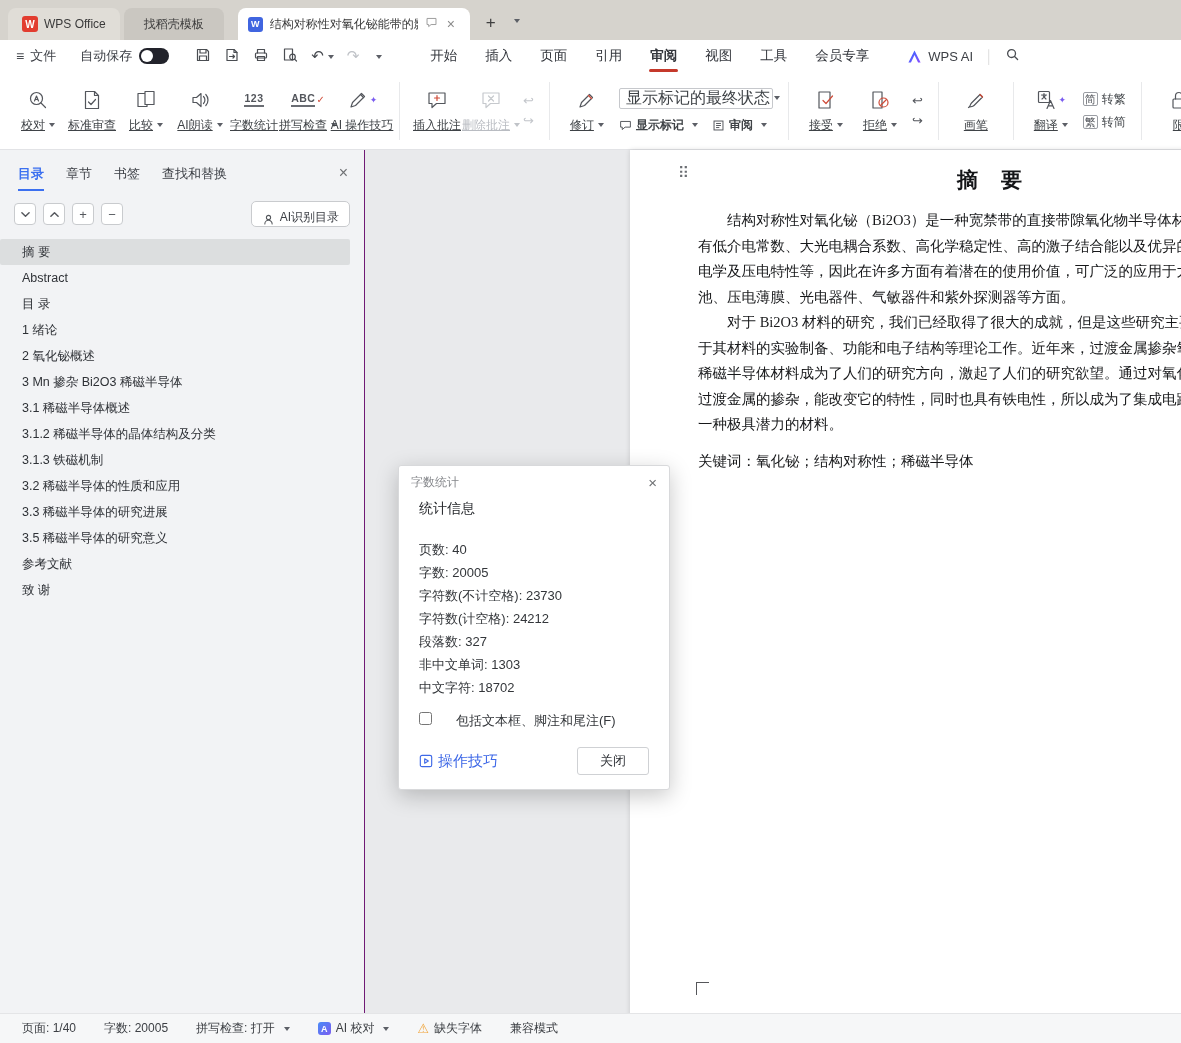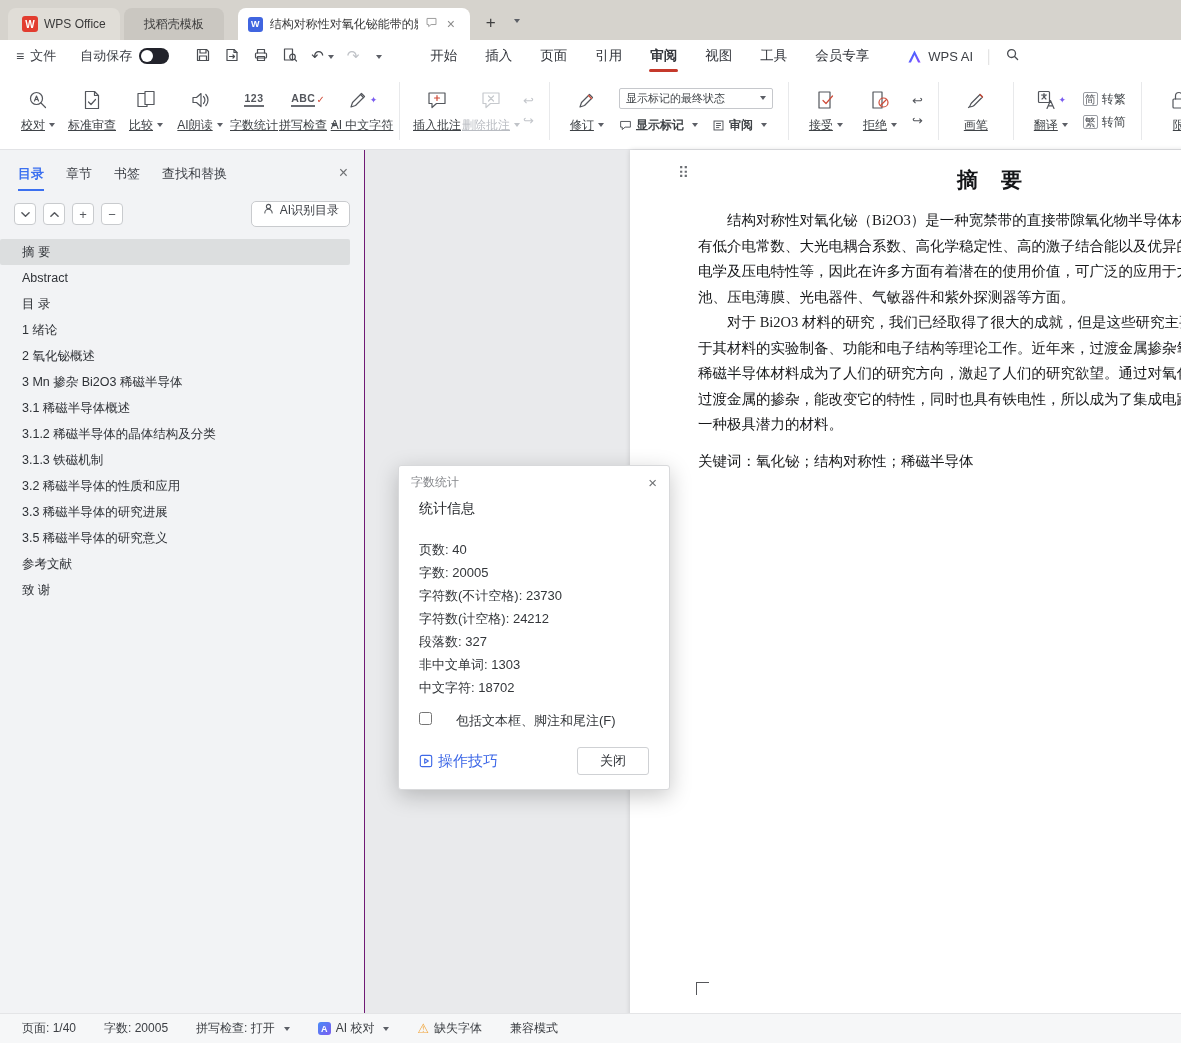--- a/index.html
+++ b/index.html
@@ -50,36 +50,36 @@
   .ric .red { stroke:#cf4b38; }
   .rlb { display:flex; align-items:center;text-decoration:underline; }
   .rb.dis { color:#b9bcc2; }
   .rb.dis svg { stroke:#c6c9cd; }
   .rsep { width:1px; height:58px; background:#e8e9eb; margin:0 5px; flex:none; }
   .txt-ico { font-size:10.5px; font-weight:700; color:#53565c; letter-spacing:.5px; border-bottom:2px solid #6a6d73; padding-bottom:1px; }
   .chk-mark { color:#cf4b38; font-size:10px; margin-left:1px; }
   .nav-col { display:flex; flex-direction:column; gap:7px; font-size:13px; line-height:1; color:#53565c; }
   .nav-col.dis { color:#c3c6cb; }
   .rev-col { display:flex; flex-direction:column; gap:8px; }
-  .rev-select { width:154px; height:21px; border:1px solid #c6c8cc; border-radius:2px; display:flex; align-items:center; justify-content:space-between; padding:0 6px; font-size:11px; color:#3f4347; }
+  .rev-select { width:154px; height:21px; border:1px solid #c6c8cc; border-radius:2px; display:flex; align-items:center; justify-content:space-between; padding:0 6px; font-size:16px; color:#3f4347; }
   .rev-row { display:flex; gap:14px; font-size:12px; align-items:center; color:#3f4347;font-weight:bold; }
   .rev-row svg { width:13px; height:13px; stroke:#53565c; fill:none; stroke-width:1.2; }
   .mini-ch { font-size:11px; color:#53565c; border:1px solid #9a9da3; border-radius:2px; padding:0 1px; margin-right:4px; line-height:12px; }
   .tr-rows { display:flex; flex-direction:column; gap:6px; font-size:12px; color:#3f4347; }
   .spark { color:#7a5cf0; font-size:9px; margin-left:1px; }
 
   
   .sidebar { position:absolute; left:0; top:150px; width:365px; bottom:30px; background:#f2f3f5; border-right:1px solid #701a75; }
   .sb-tabs { display:flex; align-items:center; gap:22px; padding:15px 14px 10px 18px; font-size:13px; color:#3c3f45; position:relative; }
   .sbtab.active { color:#3c70f0; font-weight:700; border-bottom:2px solid #3c70f0; padding-bottom:6px; margin-bottom:-8px; }
   .sb-close { position:absolute; right:16px; top:14px; font-size:16px; color:#6f7174; }
   .sb-tools { display:flex; align-items:center; gap:7px; padding:8px 14px 0 14px; }
   .sqbtn { width:22px; height:22px; border:1px solid #c9cbce; border-radius:4px; background:#fff; display:grid; place-items:center; font-size:13px; color:#55585d; line-height:1; }
   .sqbtn svg { width:9px; height:9px; stroke:#55585d; fill:none; stroke-width:1.6; stroke-linecap:round; stroke-linejoin:round; }
-  .ai-toc { margin-left:auto; height:26px; border:1px solid #c9cbce; border-radius:5px; background:#fff; display:flex; align-items:flex-start; gap:5px; padding:0 10px; font-size:12px; color:#3c3f45; }
+  .ai-toc { margin-left:auto; height:26px; border:1px solid #c9cbce; border-radius:5px; background:#fff; display:flex; align-items:flex-end; gap:5px; padding:0 10px; font-size:12px; color:#3c3f45; }
   .ai-toc svg { width:13px; height:13px; stroke:#55585d; fill:none; stroke-width:1.3; stroke-linecap:round; }
   .sb-list { margin-top:12px; }
   .sb-item { height:26px; line-height:26px; padding-left:22px; font-size:12.5px; color:#2e3136; white-space:nowrap; overflow:hidden; }
   .sb-item.active { background:#dcdedf; border-radius:2px; margin-right:14px; }
 
   
   .docarea { position:absolute; left:365px; top:150px; right:0; bottom:30px; background:#e9eaec; }
   .page { position:absolute; left:265px; top:0; width:720px; height:980px; background:#fff; box-shadow:0 0 5px rgba(0,0,0,.14); }
   .page-inner { padding:14px 68px 0 68px; position:relative; }
   .drag-handle { position:absolute; left:48px; top:14px; font-size:15px; color:#6b6e73; }
@@ -272,21 +272,21 @@
   </div>
   <div class="rb">
     <span class="ric">
         <svg viewBox="0 0 22 22">
           <path d="M4 18l1.5-4.5 9-9 3 3-9 9z"></path>
           <path d="M13.5 5.5l3 3"></path>
         </svg>
         <span class="spark">✦</span>
       </span>
     <span class="rlb">
-        <span>AI 中文字符</span>
+        <span>AI 操作技巧</span>
       </span>
   </div>
 
   <div class="rsep"></div>
 
   <div class="rb">
     <span class="ric">
         <svg viewBox="0 0 22 22">
           <path d="M3 4h16v10.5h-8.5L6 18.5v-4H3z"></path>
           <path class="red" d="M8.5 9h5M11 6.5v5"></path>

